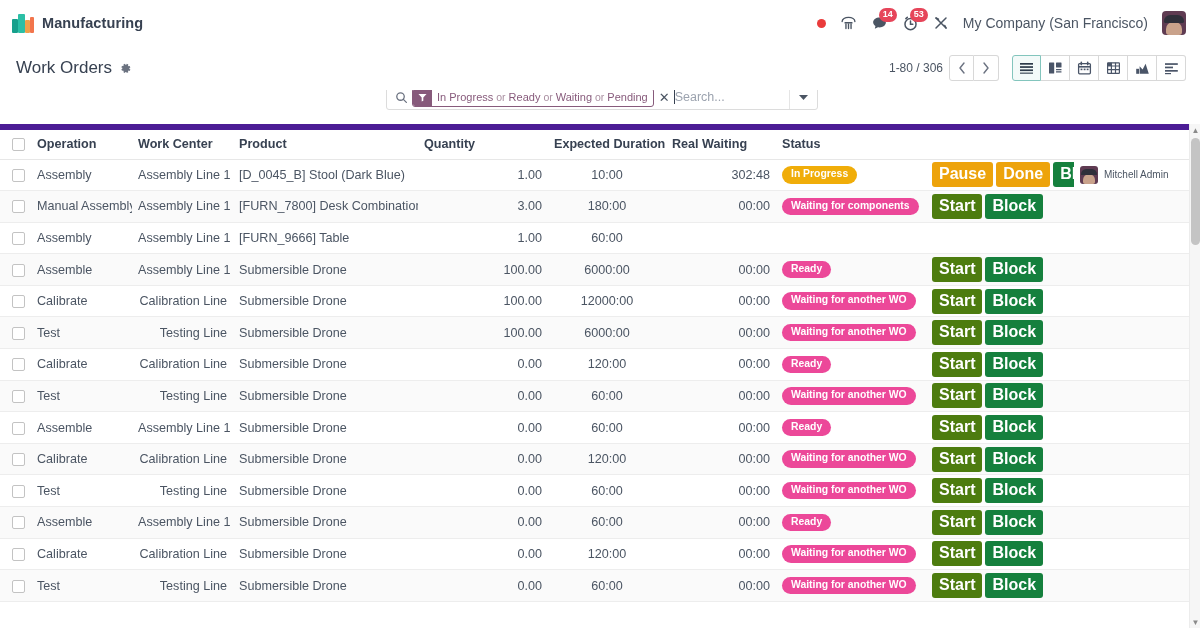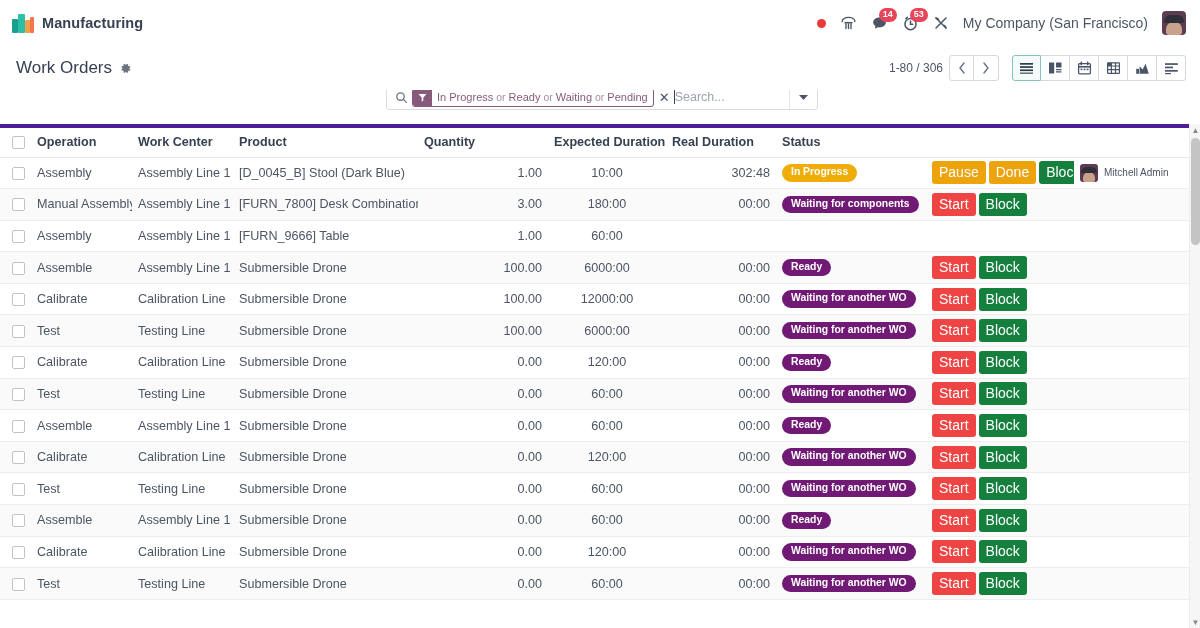--- a/index.html
+++ b/index.html
@@ -292,21 +292,21 @@
 
   
   .table-wrap {
     position: absolute;
     top: 124px;
     left: 0;
     right: 0;
     bottom: 0;
     overflow: hidden;
     background: #fff;
-    border-top: 4px solid #4c1d95;
+    border-top: 6px solid #4c1d95;
   }
   table.olist {
     width: 1189px;
     border-collapse: collapse;
     table-layout: fixed;
     font-size: 12.6px;
   }
   table.olist thead th {
     height: 29px;
     font-weight: 700;
@@ -324,21 +324,21 @@
     padding: 0 6px;
     border-bottom: 1px solid #ededed;
     color: #4b5563;
     white-space: nowrap;
     overflow: hidden;
     vertical-align: middle;
   }
   tr.zebra td { background: #fafafa; }
   .c-check { width: 31px; padding-left: 12px !important; }
   .c-op    { width: 101px; }
-  .c-wc    { width: 101px; }
+  .c-wc    { width: 101px; text-align: right; }
   .c-prod  { width: 185px; }
   .c-qty   { width: 130px; text-align: right; }
   .c-exp   { width: 118px; text-align: center; }
   .c-real  { width: 110px; text-align: right; }
   .c-status{ width: 150px; }
   .c-btns  { width: 148px; }
   .c-user  { width: 110px; }
   .c-link  { width: 45px; text-align: center; }
 
   .ck {
@@ -356,37 +356,37 @@
     font-size: 10.4px;
     font-weight: 700;
     color: #fff;
     border-radius: 11px;
     padding: 3px 9px 4px;
     line-height: 1;
     white-space: nowrap;
     vertical-align: middle;
   }
   .badge.progress { background: #f0ad09; }
-  .badge.info     { background: #701a75; }
+  .badge.info     { background: #ec4899; }
 
   .btn-sm {
     display: inline-block;
-    font-size: 14px;
-    font-weight: 400;
+    font-size: 16px;
+    font-weight: 700;
     color: #fff;
     border: none;
     border-radius: 3px;
     padding: 4px 7px 5px;
     line-height: 1;
     margin-right: 3px;
     cursor: pointer;
     font-family: "Liberation Sans", sans-serif;
     vertical-align: middle;
   }
-  .btn-start  { background: #ef4444; }
+  .btn-start  { background: #4d7c0f; }
   .btn-pause  { background: #eda30b; }
   .btn-done   { background: #eda30b; }
   .btn-block  { background: #15803d; }
 
   .user-cell {
     display: flex;
     align-items: center;
     gap: 6px;
     font-size: 10px;
     color: #4b5563;
@@ -620,21 +620,21 @@
     <thead>
       <tr>
         <th class="c-check">
           <span class="ck"></span>
         </th>
         <th class="c-op">Operation</th>
         <th class="c-wc">Work Center</th>
         <th class="c-prod">Product</th>
         <th class="c-qty">Quantity</th>
         <th class="c-exp">Expected Duration</th>
-        <th class="c-real">Real Duration</th>
+        <th class="c-real">Real Waiting</th>
         <th class="c-status">Status</th>
         <th class="c-btns"></th>
         <th class="c-user"></th>
         <th class="c-link"></th>
 
       </tr>
     </thead>
     <tbody id="tbody">
         <tr>
           <td class="c-check"><span class="ck"></span></td>

